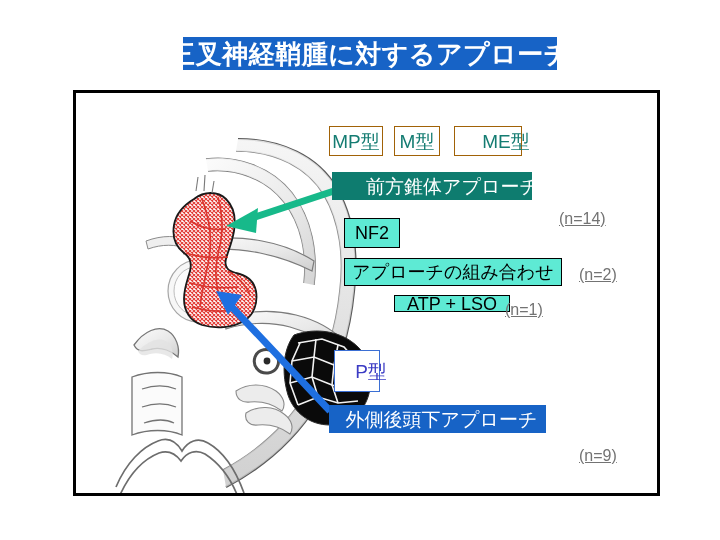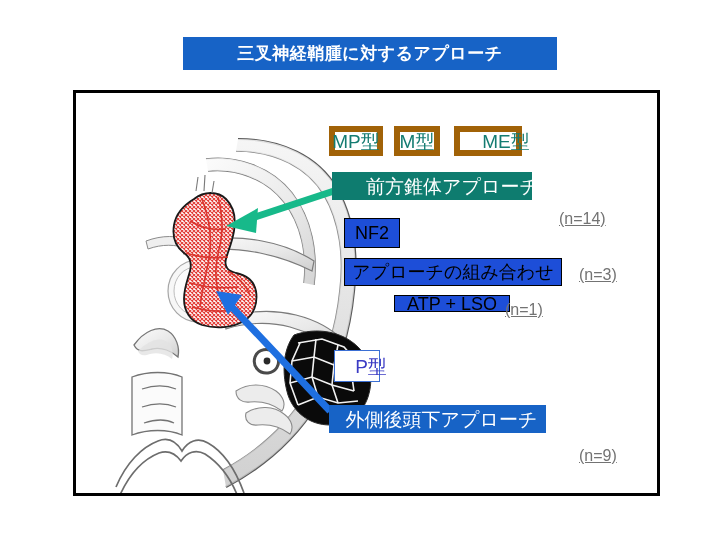--- a/index.html
+++ b/index.html
@@ -30,21 +30,21 @@
     top: 37px;
     width: 374px;
     height: 33px;
     background: #1763C6;
     display: flex;
     align-items: center;
     justify-content: center;
   }
   #title-text {
     color: #ffffff;
-    font-size: 17px;
+    font-size: 26px;
     font-weight: bold;
     letter-spacing: 0.5px;
     line-height: 1;
     white-space: nowrap;
   }
 
   
   #panel {
     position: absolute;
     left: 73px;
@@ -81,33 +81,33 @@
     box-sizing: border-box;
     display: flex;
     align-items: center;
     justify-content: center;
     white-space: nowrap;
     line-height: 1;
   }
 
   
   .chip-teal {
-    border: 6px solid #a16207;
+    border: 1px solid #a16207;
     color: #147C72;
     background: #ffffff;
     font-size: 19px;
     height: 30px;
   }
   
   .chip-blue {
     border: 1px solid #3B6FD4;
     color: #3B3BC4;
     background: #ffffff;
     font-size: 19px;
-    height: 32px;
+    height: 42px;
     padding-left: 28px;
   }
   
   .banner-teal {
     background: #0E7C6F;
     color: #ffffff;
     font-size: 19px;
     height: 28px;
   }
   
@@ -115,21 +115,21 @@
     background: #1763C6;
     color: #ffffff;
     font-size: 19px;
     height: 28px;
     padding-left: 8px;
   }
   
   .box-black {
     border: 1px solid #000000;
     color: #000000;
-    background: #1d4ed8;
+    background: #5eead4;
     font-size: 18px;
   }
   
   .nlabel {
     position: absolute;
     color: #737373;
     font-size: 16px;
     white-space: nowrap;
     line-height: 1;
     text-decoration: underline;
@@ -294,21 +294,21 @@
     </div>
     <div class="nlabel" style="left:483px; top:118px;">(n=14)</div>
 
     <div class="obox box-black" style="left:268px; top:125px; width:56px; height:30px;">
       <span>NF2</span>
     </div>
 
     <div class="obox box-black" style="left:268px; top:165px; width:218px; height:28px;">
       <span>アプローチの組み合わせ</span>
     </div>
-    <div class="nlabel" style="left:503px; top:174px;">(n=3)</div>
+    <div class="nlabel" style="left:503px; top:174px;">(n=2)</div>
 
     <div class="obox box-black" style="left:318px; top:202px; width:116px; height:17px;">
       <span>ATP + LSO</span>
     </div>
     <div class="nlabel" style="left:429px; top:209px;">(n=1)</div>
 
     <div class="obox chip-blue" style="left:258px; top:257px; width:46px;">
       <span>P型</span>
     </div>
 

